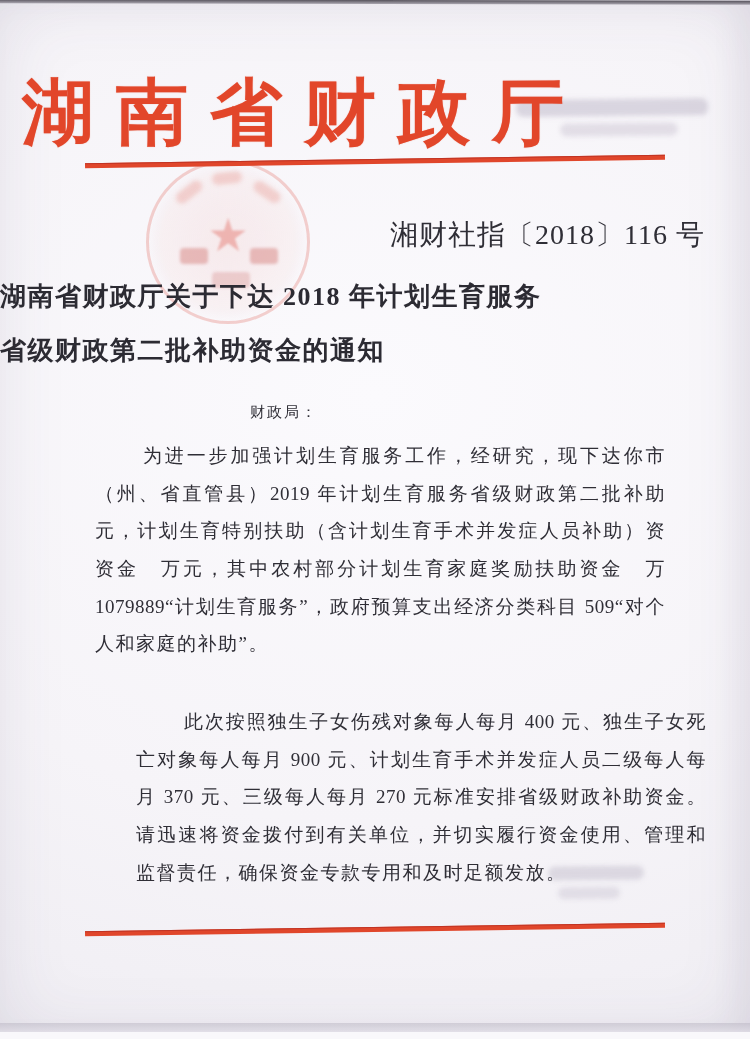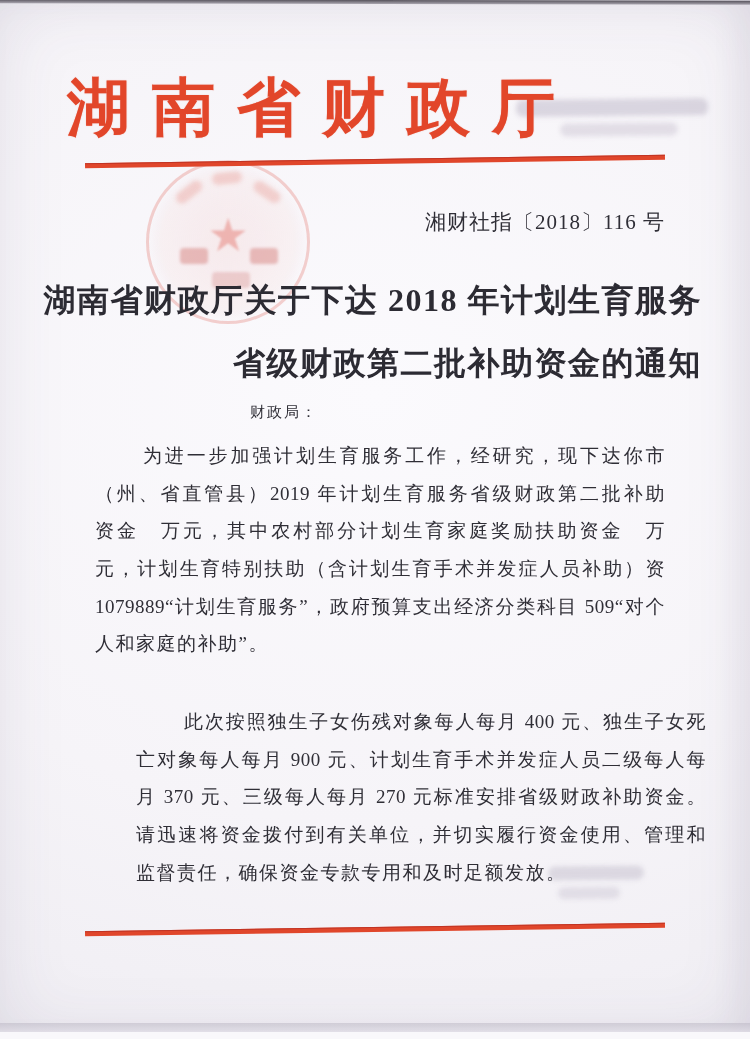--- a/index.html
+++ b/index.html
@@ -12,22 +12,22 @@
     color:#33323a;
   }
   
   .edge-top{position:absolute;left:-4px;top:0;width:760px;height:4px;
     background:linear-gradient(to bottom,#56525b,#aaa6b0);transform:rotate(0.12deg);}
   .edge-bottom-band{position:absolute;left:0;top:1023px;width:750px;height:9px;
     background:linear-gradient(to bottom,#bab6c3,#dedbe4);opacity:.55;}
   .edge-bottom-strip{position:absolute;left:0;top:1032px;width:750px;height:7px;background:#f9f8fb;}
   
   .letterhead{
-    position:absolute;left:0;top:74px;width:622px;text-align:center;
-    font-size:63px;font-weight:bold;line-height:1.1;color:#e2462a;
+    position:absolute;left:0;top:74px;width:622px;text-align:left;
+    font-size:72px;font-weight:bold;line-height:1.1;color:#e2462a;
     letter-spacing:22px;text-indent:22px;white-space:nowrap;
     text-shadow:0 0 1px rgba(226,70,42,.5);
   }
   .rule{position:absolute;left:85px;width:580px;height:4px;background:#e0462b;
     border-top:1px solid #c03424;transform:rotate(-0.85deg);}
   .rule-top{top:159px;}
   .rule-bottom{top:927px;}
   
   .stamp{position:absolute;left:146px;top:160px;width:164px;height:164px;pointer-events:none;}
   .stamp .ring{position:absolute;inset:0;border:3px solid rgba(226,118,108,0.32);border-radius:50%;
@@ -46,25 +46,25 @@
   .stamp .b1{left:34px;top:88px;}
   .stamp .b2{left:104px;top:88px;}
   .stamp .b3{left:66px;top:112px;width:38px;background:rgba(198,82,76,0.22);}
   
   .ghost{position:absolute;border-radius:7px;filter:blur(2.4px);transform:rotate(-0.6deg);}
   .g-top1{left:516px;top:99px;width:192px;height:17px;background:rgba(148,138,164,0.30);}
   .g-top2{left:560px;top:123px;width:118px;height:13px;background:rgba(148,138,164,0.22);}
   .g-bot1{left:548px;top:866px;width:96px;height:14px;background:rgba(148,138,164,0.26);}
   .g-bot2{left:558px;top:887px;width:62px;height:12px;background:rgba(148,138,164,0.20);}
   
-  .docnum{position:absolute;left:390px;top:208px;width:310px;text-align:center;
-    font-size:21px;letter-spacing:1px;white-space:nowrap;color:#2f2e36;}
+  .docnum{position:absolute;left:390px;top:216px;width:310px;text-align:center;
+    font-size:28px;letter-spacing:1px;white-space:nowrap;color:#2f2e36;}
   
-  .title{position:absolute;left:0;top:279px;width:702px;text-align:right;
-    font-size:32px;font-weight:bold;color:#2c2b33;letter-spacing:1.5px;}
+  .title{position:absolute;left:0;top:279px;width:702px;text-align:left;
+    font-size:26px;font-weight:bold;color:#2c2b33;letter-spacing:1.5px;}
   .title .t2{margin-top:19px;}
   
   .salutation{position:absolute;left:250px;top:403px;font-size:15px;color:#2f2e36;letter-spacing:2px;}
   
   .para{position:absolute;left:95px;width:570px;font-size:19px;color:#2f2e36;}
   .p1{top:437px;}
   .p2{top:703px;margin-left:41px;}
   .ln{display:block;height:37.7px;line-height:37.7px;white-space:nowrap;
     text-align:justify;text-align-last:justify;box-sizing:border-box;letter-spacing:0.5px;}
   .ln.first{padding-left:48px;}
@@ -99,22 +99,22 @@
   <div class="title">
     <div class="t1">湖南省财政厅关于下达 2018 年计划生育服务</div>
     <div class="t2">省级财政第二批补助资金的通知</div>
   </div>
 
   <div class="salutation">财政局：</div>
 
   <div class="para p1">
     <span class="ln first">为进一步加强计划生育服务工作，经研究，现下达你市</span>
     <span class="ln">（州、省直管县）2019 年计划生育服务省级财政第二批补助</span>
+    <span class="ln">元，计划生育特别扶助（含计划生育手术并发症人员补助）资</span>
     <span class="ln">资金　万元，其中农村部分计划生育家庭奖励扶助资金　万</span>
-    <span class="ln">元，计划生育特别扶助（含计划生育手术并发症人员补助）资</span>
     <span class="ln">1079889“计划生育服务”，政府预算支出经济分类科目 509“对个</span>
     <span class="ln last">人和家庭的补助”。</span>
   </div>
 
   <div class="para p2">
     <span class="ln first">此次按照独生子女伤残对象每人每月 400 元、独生子女死</span>
     <span class="ln">亡对象每人每月 900 元、计划生育手术并发症人员二级每人每</span>
     <span class="ln">月 370 元、三级每人每月 270 元标准安排省级财政补助资金。</span>
     <span class="ln">请迅速将资金拨付到有关单位，并切实履行资金使用、管理和</span>
     <span class="ln last">监督责任，确保资金专款专用和及时足额发放。</span>

